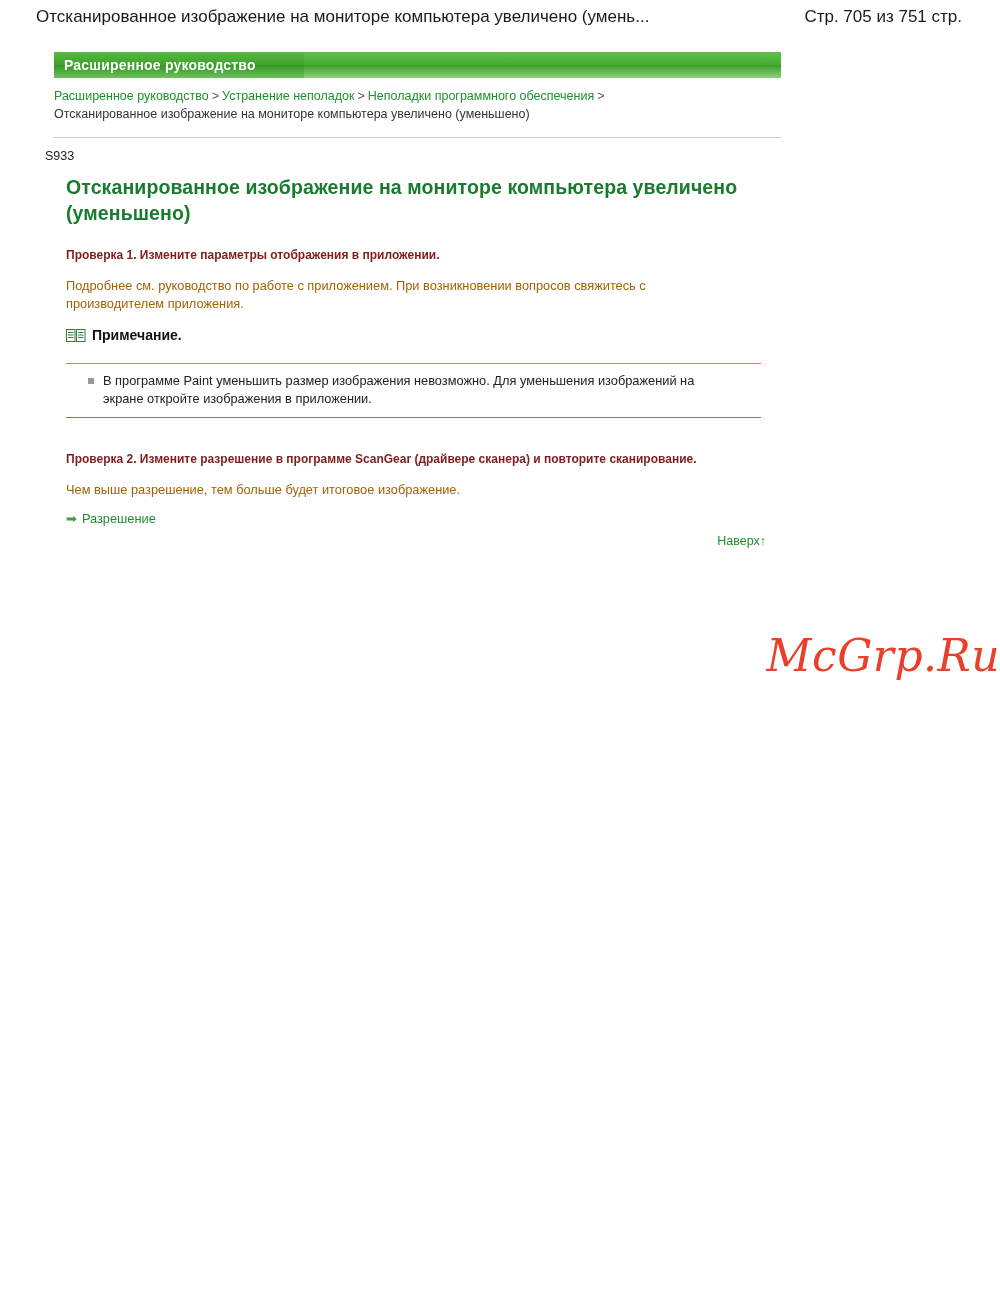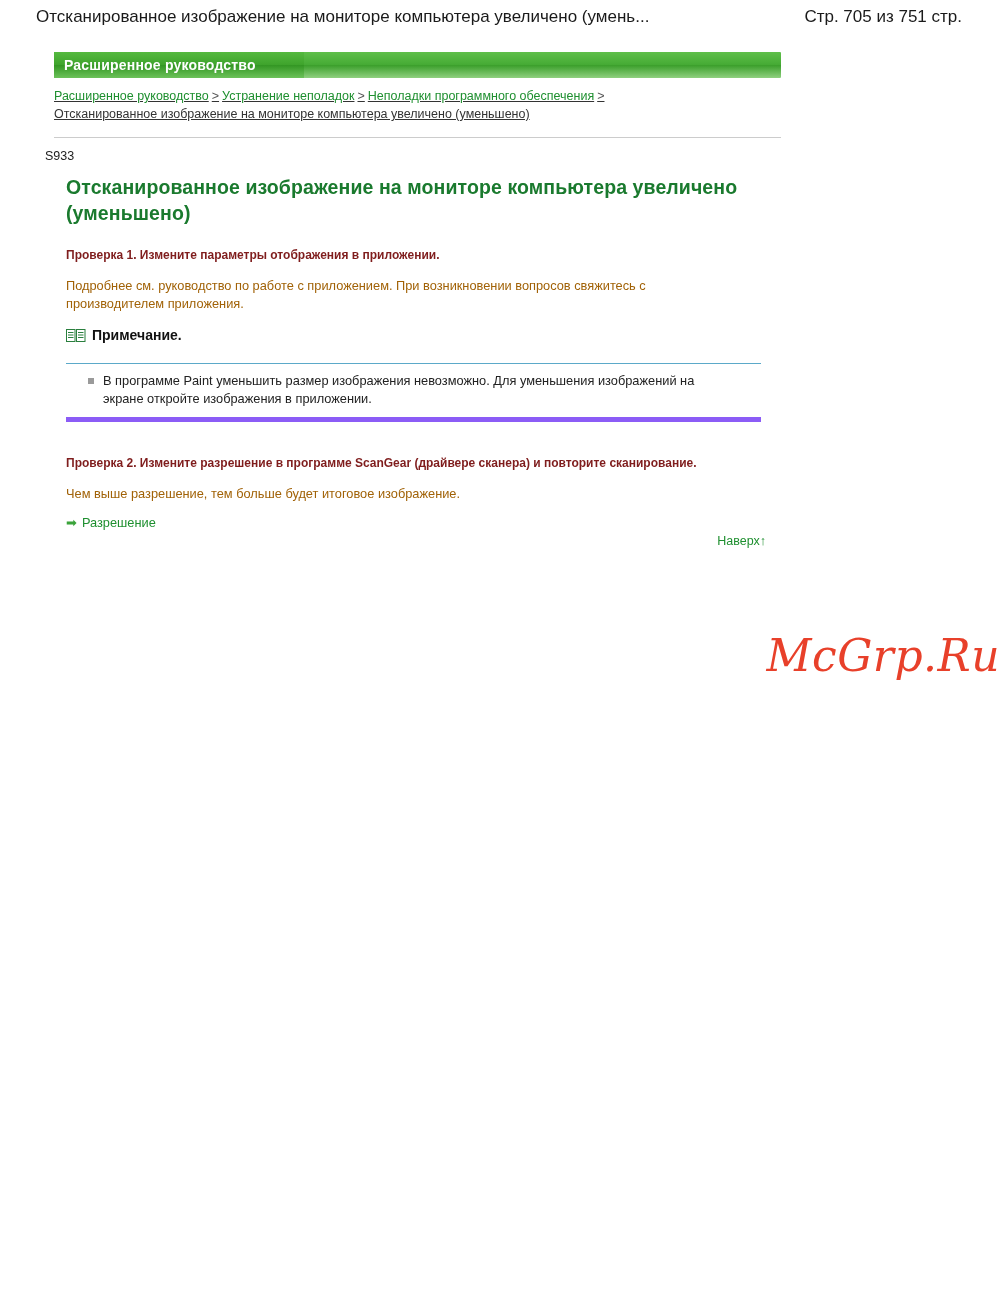--- a/index.html
+++ b/index.html
@@ -82,21 +82,20 @@
 
   
   .breadcrumb {
     position: absolute;
     left: 54px;
     top: 54px;
     width: 730px;
     font-size: 12.5px;
     line-height: 17px;
     color: #333333;
-    text-decoration: underline;
   }
   .breadcrumb a {
     color: #1e8f2f;
     text-decoration: none;
   }
   .breadcrumb .sep {
     color: #555555;
     padding: 0 3px;
   }
   .breadcrumb .current {
@@ -172,21 +171,21 @@
     height: 15px;
     position: relative;
     display: inline-block;
   }
   .note-title {
     font-size: 14px;
     font-weight: bold;
     color: #111111;
   }
   .note-body {
-    border-bottom: 5px solid #8b5cf6;
+    border-bottom: 1px solid #8b5cf6;
     padding: 8px 0 9px 0;
   }
   .note-item {
     display: flex;
     align-items: flex-start;
     gap: 9px;
     font-size: 12.8px;
     line-height: 18px;
     color: #222222;
     padding-left: 22px;

